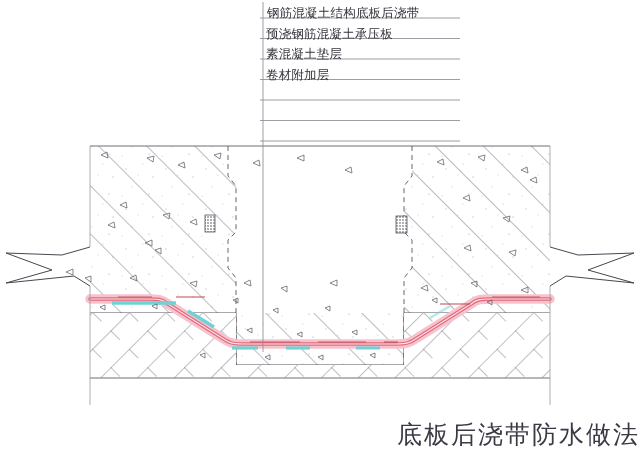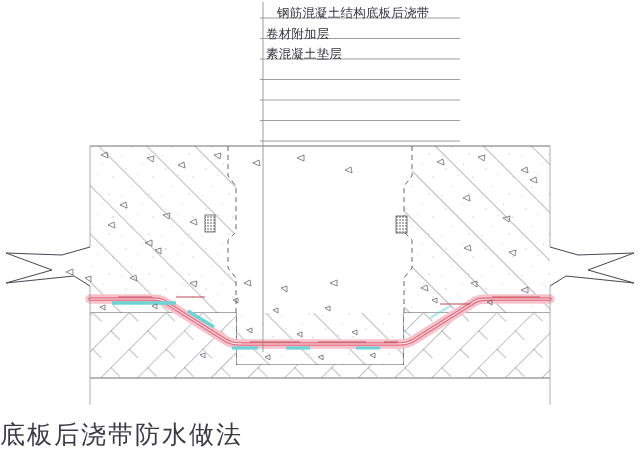--- a/index.html
+++ b/index.html
@@ -8,24 +8,24 @@
   #stage{position:absolute;left:0;top:0;width:640px;height:457px;}
   svg#dwg{position:absolute;left:0;top:0;width:640px;height:457px;}
 
   
   #legend{position:absolute;left:263px;top:2px;width:200px;}
   .legend-row{height:20.5px;line-height:20.5px;white-space:nowrap;}
   .legend-row span.txt{
      font-family:"Liberation Serif","DejaVu Serif",serif;
      font-size:12.5px;letter-spacing:.2px;color:#33333b;
      display:inline-block;padding-left:3px;}
-  .legend-row.first span.txt{padding-left:14px;}
+  .legend-row.first span.txt{padding-left:4px;}
 
   
-  #title{position:absolute;left:0;top:418px;width:640px;text-align:left;
+  #title{position:absolute;left:0;top:418px;width:640px;text-align:right;
          font-size:25px;letter-spacing:2px;color:#3a3a44;
          font-family:"Liberation Serif","DejaVu Serif",serif;}
 </style>
 </head>
 <body>
 
 <div id="stage">
 
   <svg id="dwg" viewBox="0 0 640 457">
     <defs>
@@ -215,22 +215,25 @@
       <path d="M200,355 l5,-2 l0,5 z"></path>
       <path d="M233,300 l5,-2 l0,5 z"></path>
     </g>
   </svg>
 
   <div id="legend">
     <div class="legend-row first">
       <span class="txt">钢筋混凝土结构底板后浇带</span>
     </div>
     <div class="legend-row">
-      <span class="txt">卷材附加层</span>
+      <span class="txt">预浇钢筋混凝土承压板</span>
     </div>
     <div class="legend-row">
       <span class="txt">素混凝土垫层</span>
     </div>
+    <div class="legend-row">
+      <span class="txt">卷材附加层</span>
+    </div>
   </div>
 
   <div id="title">底板后浇带防水做法</div>
 
 </div>
 
 </body></html>

